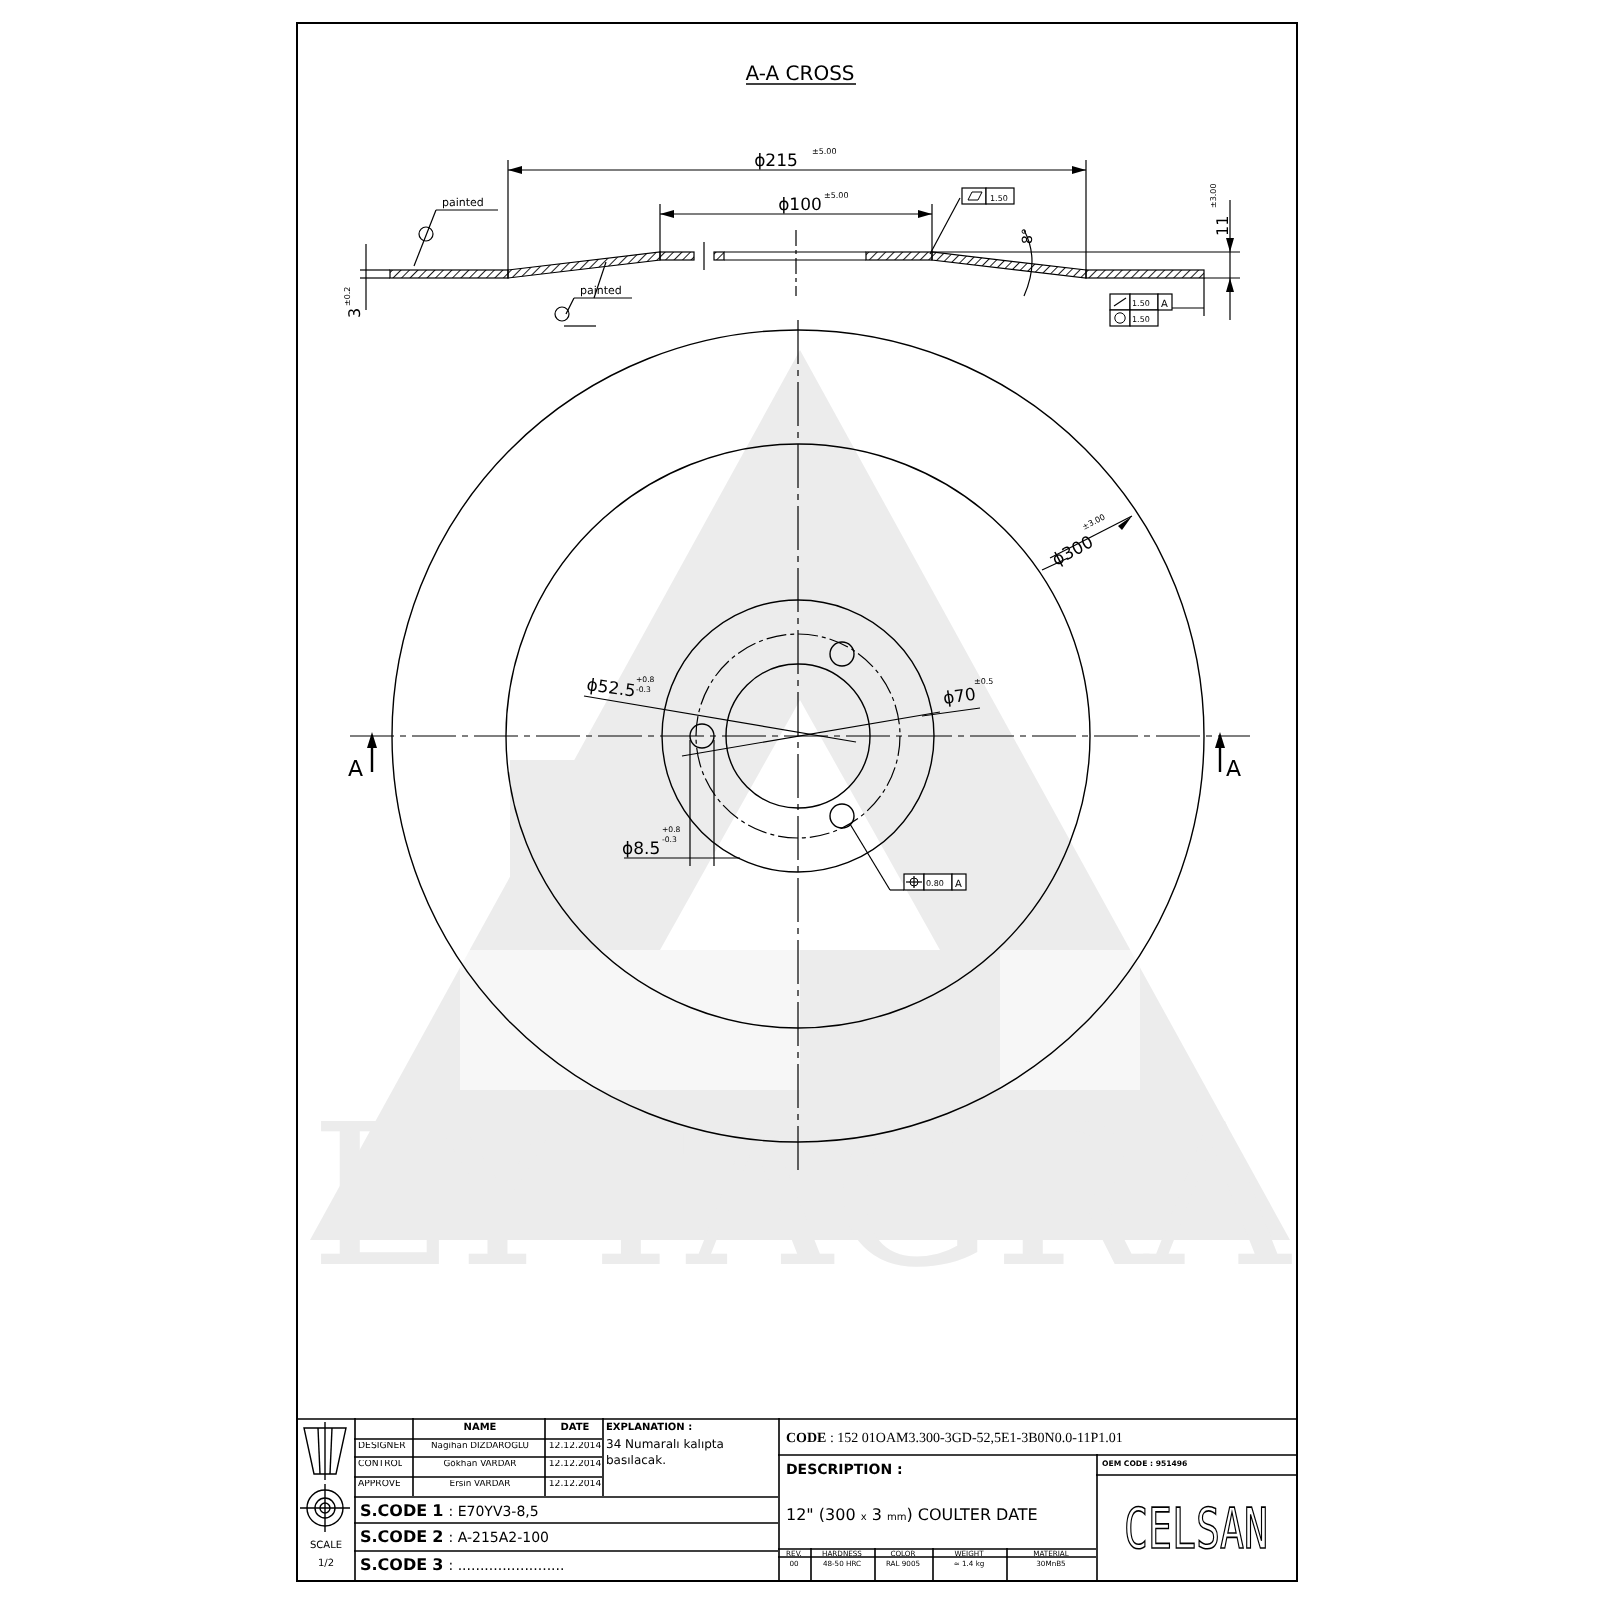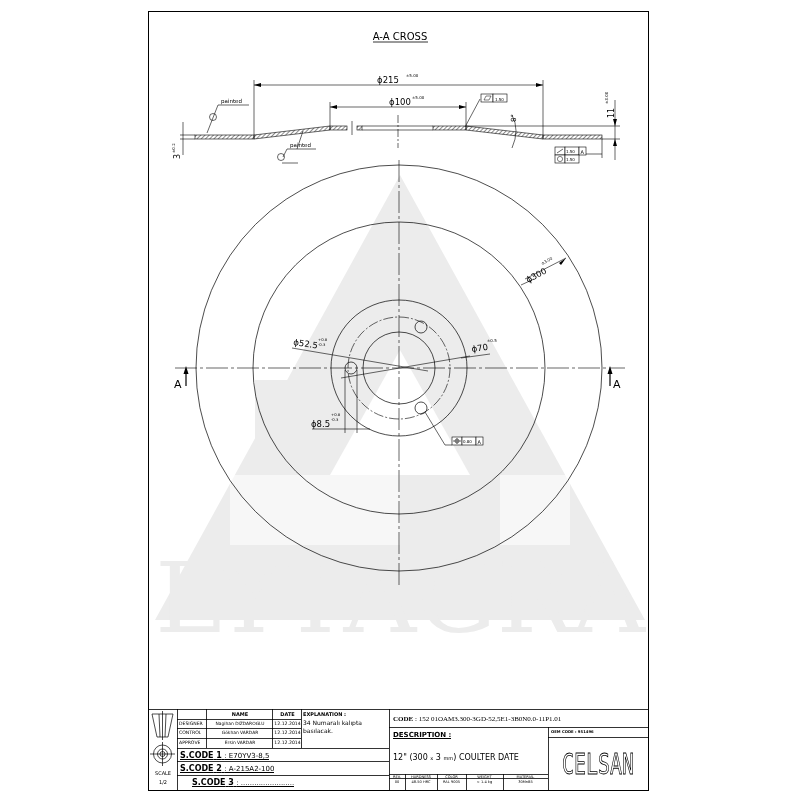--- a/index.html
+++ b/index.html
@@ -3,21 +3,21 @@
 <meta charset="utf-8">
 <style>
   html, body { margin:0; padding:0; background:#ffffff; }
   body { width:800px; height:800px; position:relative; overflow:hidden; font-family:"DejaVu Sans", sans-serif; }
   #sheet { position:absolute; left:0; top:0; width:800px; height:800px; }
   svg text { font-family:"DejaVu Sans", sans-serif; }
   .tb { position:absolute; left:148px; top:709px; width:501px; height:81px; font-family:"DejaVu Sans", sans-serif; color:#000; }
   .cell { position:absolute; box-sizing:border-box; overflow:hidden; white-space:nowrap; }
   .t6 { font-size:5.5px; }
   .bold { font-weight:bold; }
-  .scode { font-size:8px;text-decoration:underline; }
+  .scode { font-size:8px; }
   .scode b { font-size:8px; }
   .tiny { font-size:3.6px; text-align:center; }
 </style>
 </head>
 <body>
 
 <svg id="sheet" width="800" height="800" viewBox="0 0 800 800">
   <defs>
     <pattern id="hatch" width="3" height="3" patternUnits="userSpaceOnUse" patternTransform="rotate(45)">
       <line x1="0" y1="0" x2="0" y2="3" stroke="#000" stroke-width="0.9"></line>
@@ -248,28 +248,28 @@
 
   <div class="cell" style="left:155px;top:10px;font-size:6px;">34 Numaralı kalıpta</div>
   <div class="cell" style="left:155px;top:18px;font-size:6px;">basılacak.</div>
 
   <div class="cell scode" style="left:32px;top:42px;">
     <b>S.CODE</b> <b>1</b> <span style="font-size:7px;">: E70YV3-8,5</span>
   </div>
   <div class="cell scode" style="left:32px;top:55px;">
     <b>S.CODE</b> <b>2</b> <span style="font-size:7px;">: A-215A2-100</span>
   </div>
-  <div class="cell scode" style="left:44px;top:69px;">
+  <div class="cell scode" style="left:32px;top:69px;">
     <b>S.CODE</b> <b>3</b> <span style="font-size:7px;">: ........................</span>
   </div>
 
   <div class="cell" style="left:245px;top:6px;font-size:7px;font-family:Liberation Serif, serif;">
     <b>CODE</b> <span>: 152 01OAM3.300-3GD-52,5E1-3B0N0.0-11P1.01</span>
   </div>
-  <div class="cell bold" style="left:245px;top:22px;font-size:7px;text-decoration:underline;">DESCRIPTION :</div>
+  <div class="cell bold" style="left:245px;top:22px;font-size:7px;">DESCRIPTION :</div>
   <div class="cell" style="left:245px;top:44px;font-size:8px;">
     <span>12" (300</span> <span style="font-size:5px;">x</span> <span>3</span> <span style="font-size:5px;">mm</span><span>) COULTER DATE</span>
   </div>
   <div class="cell bold" style="left:403px;top:20px;font-size:3.8px;">OEM CODE : 951496</div>
 
   <div class="cell tiny" style="left:241px;top:66px;width:16px;">REV.</div>
   <div class="cell tiny" style="left:257px;top:66px;width:32px;">HARDNESS</div>
   <div class="cell tiny" style="left:289px;top:66px;width:29px;">COLOR</div>
   <div class="cell tiny" style="left:318px;top:66px;width:37px;">WEIGHT</div>
   <div class="cell tiny" style="left:355px;top:66px;width:45px;">MATERIAL</div>

